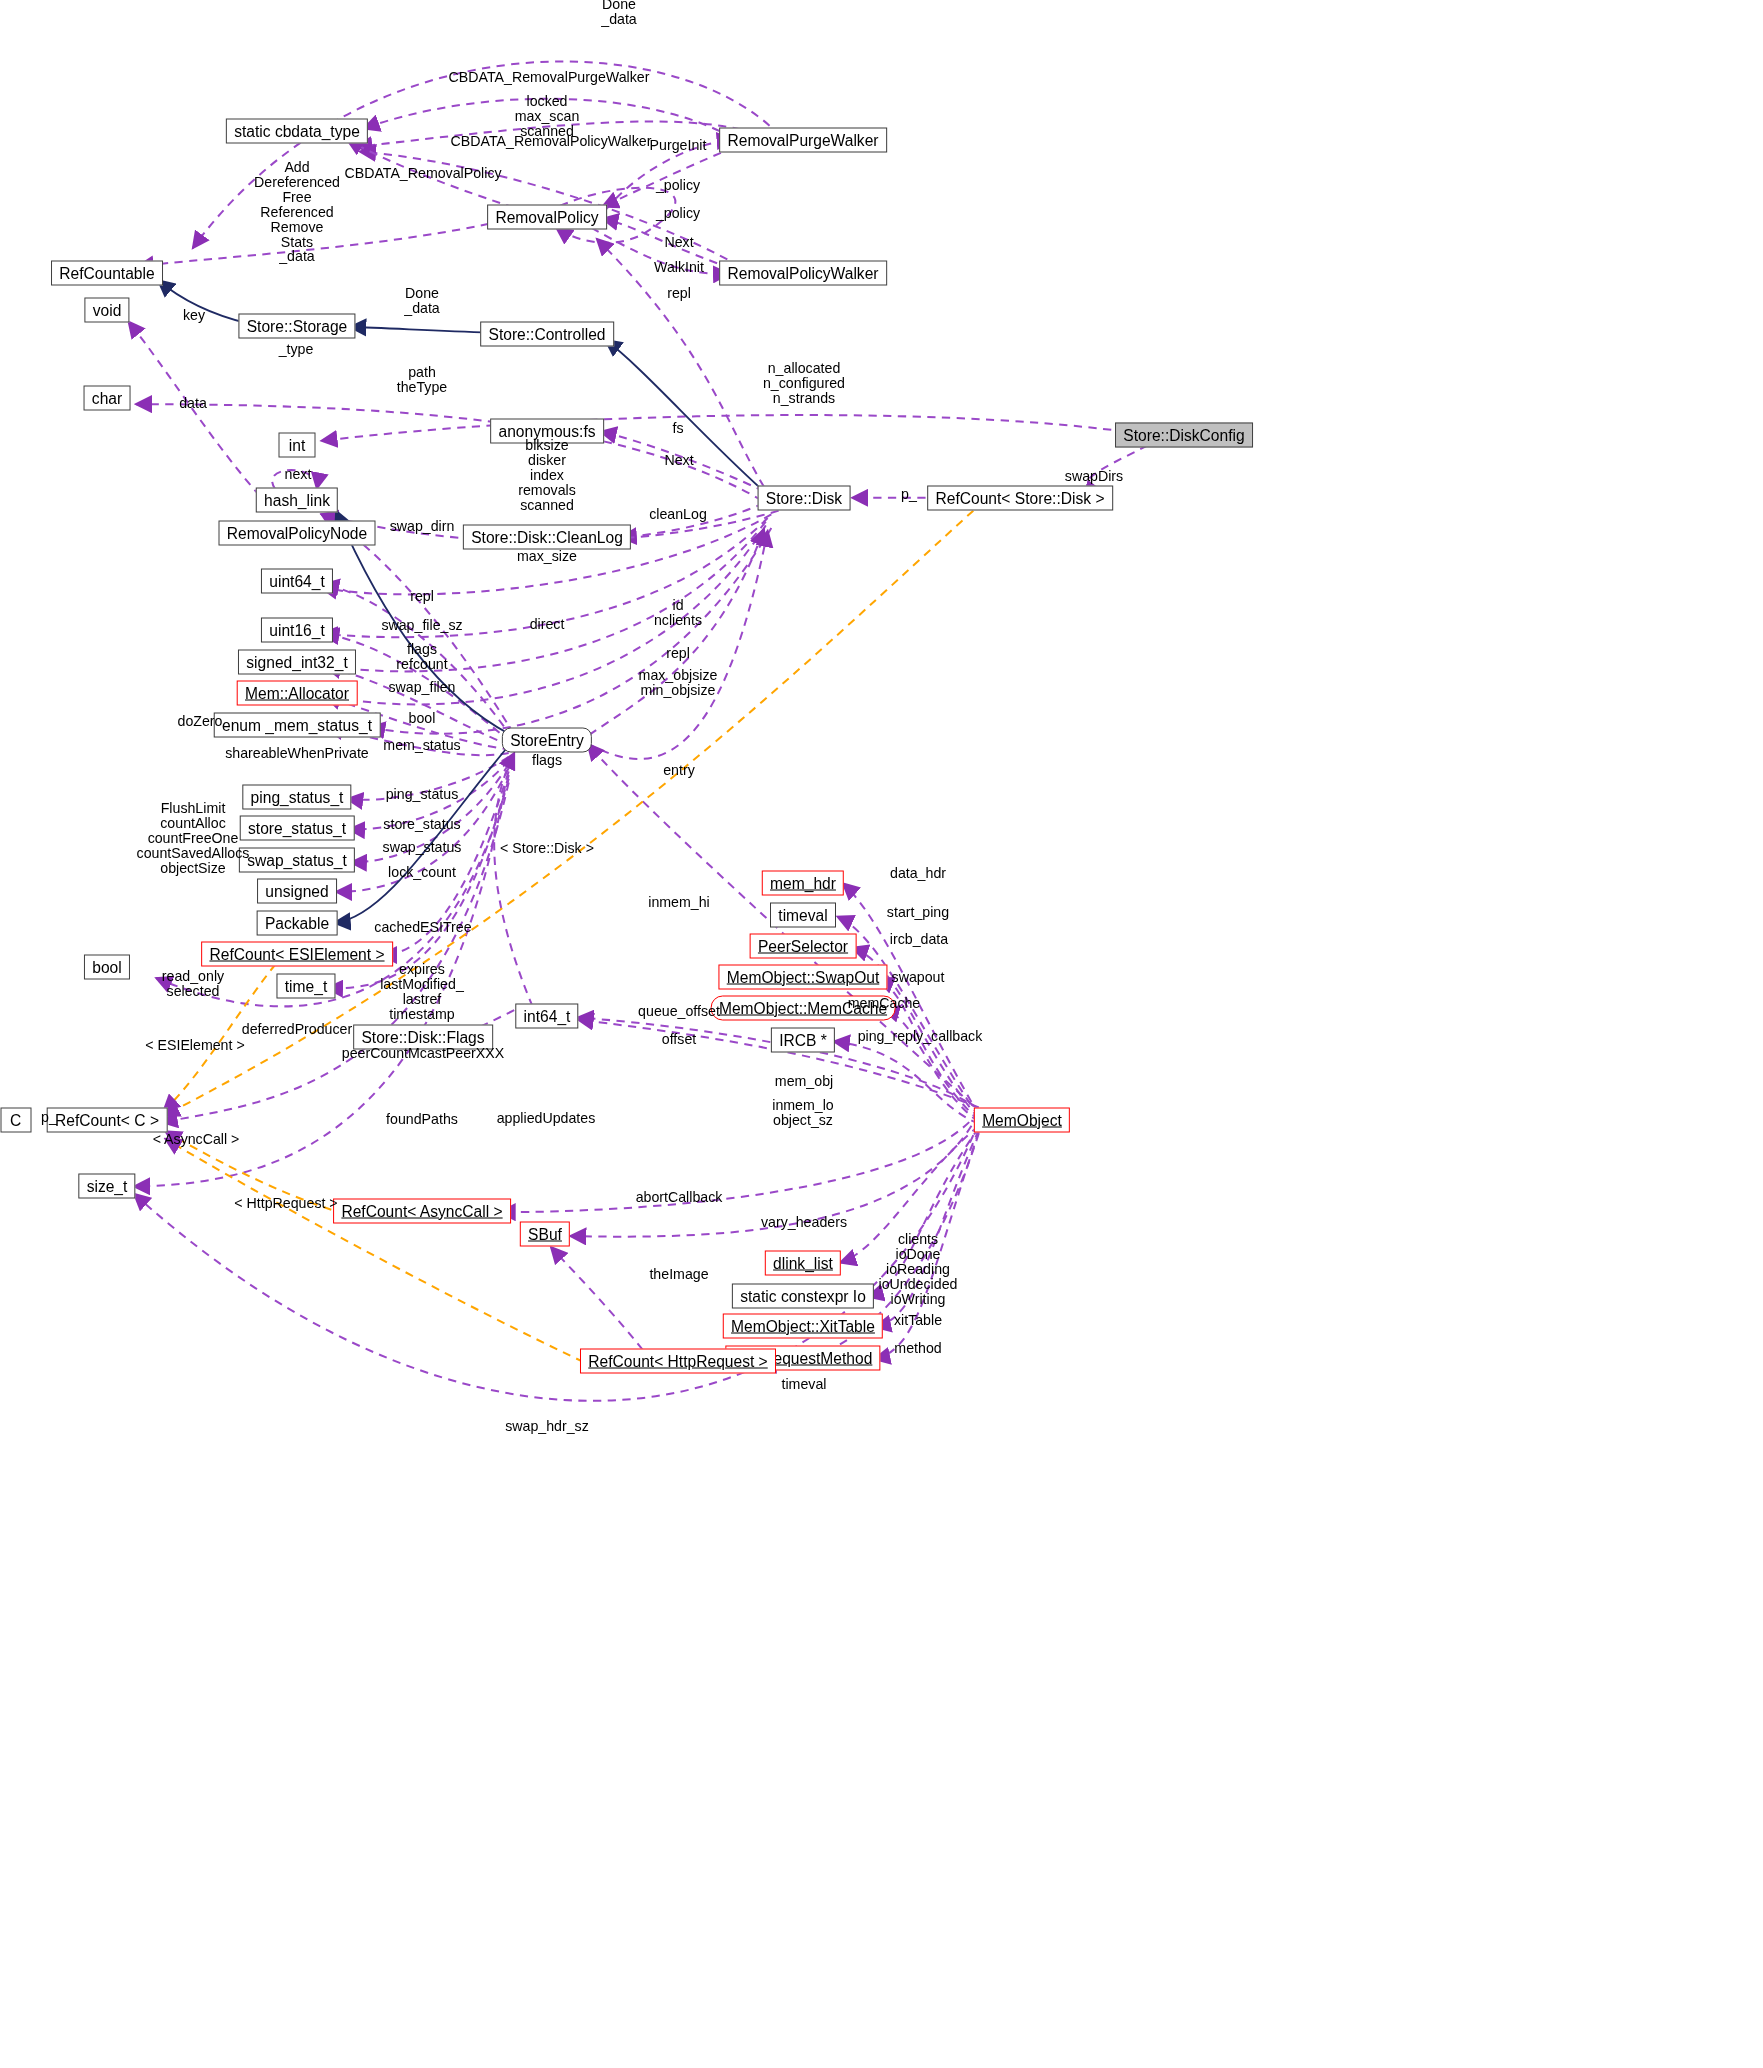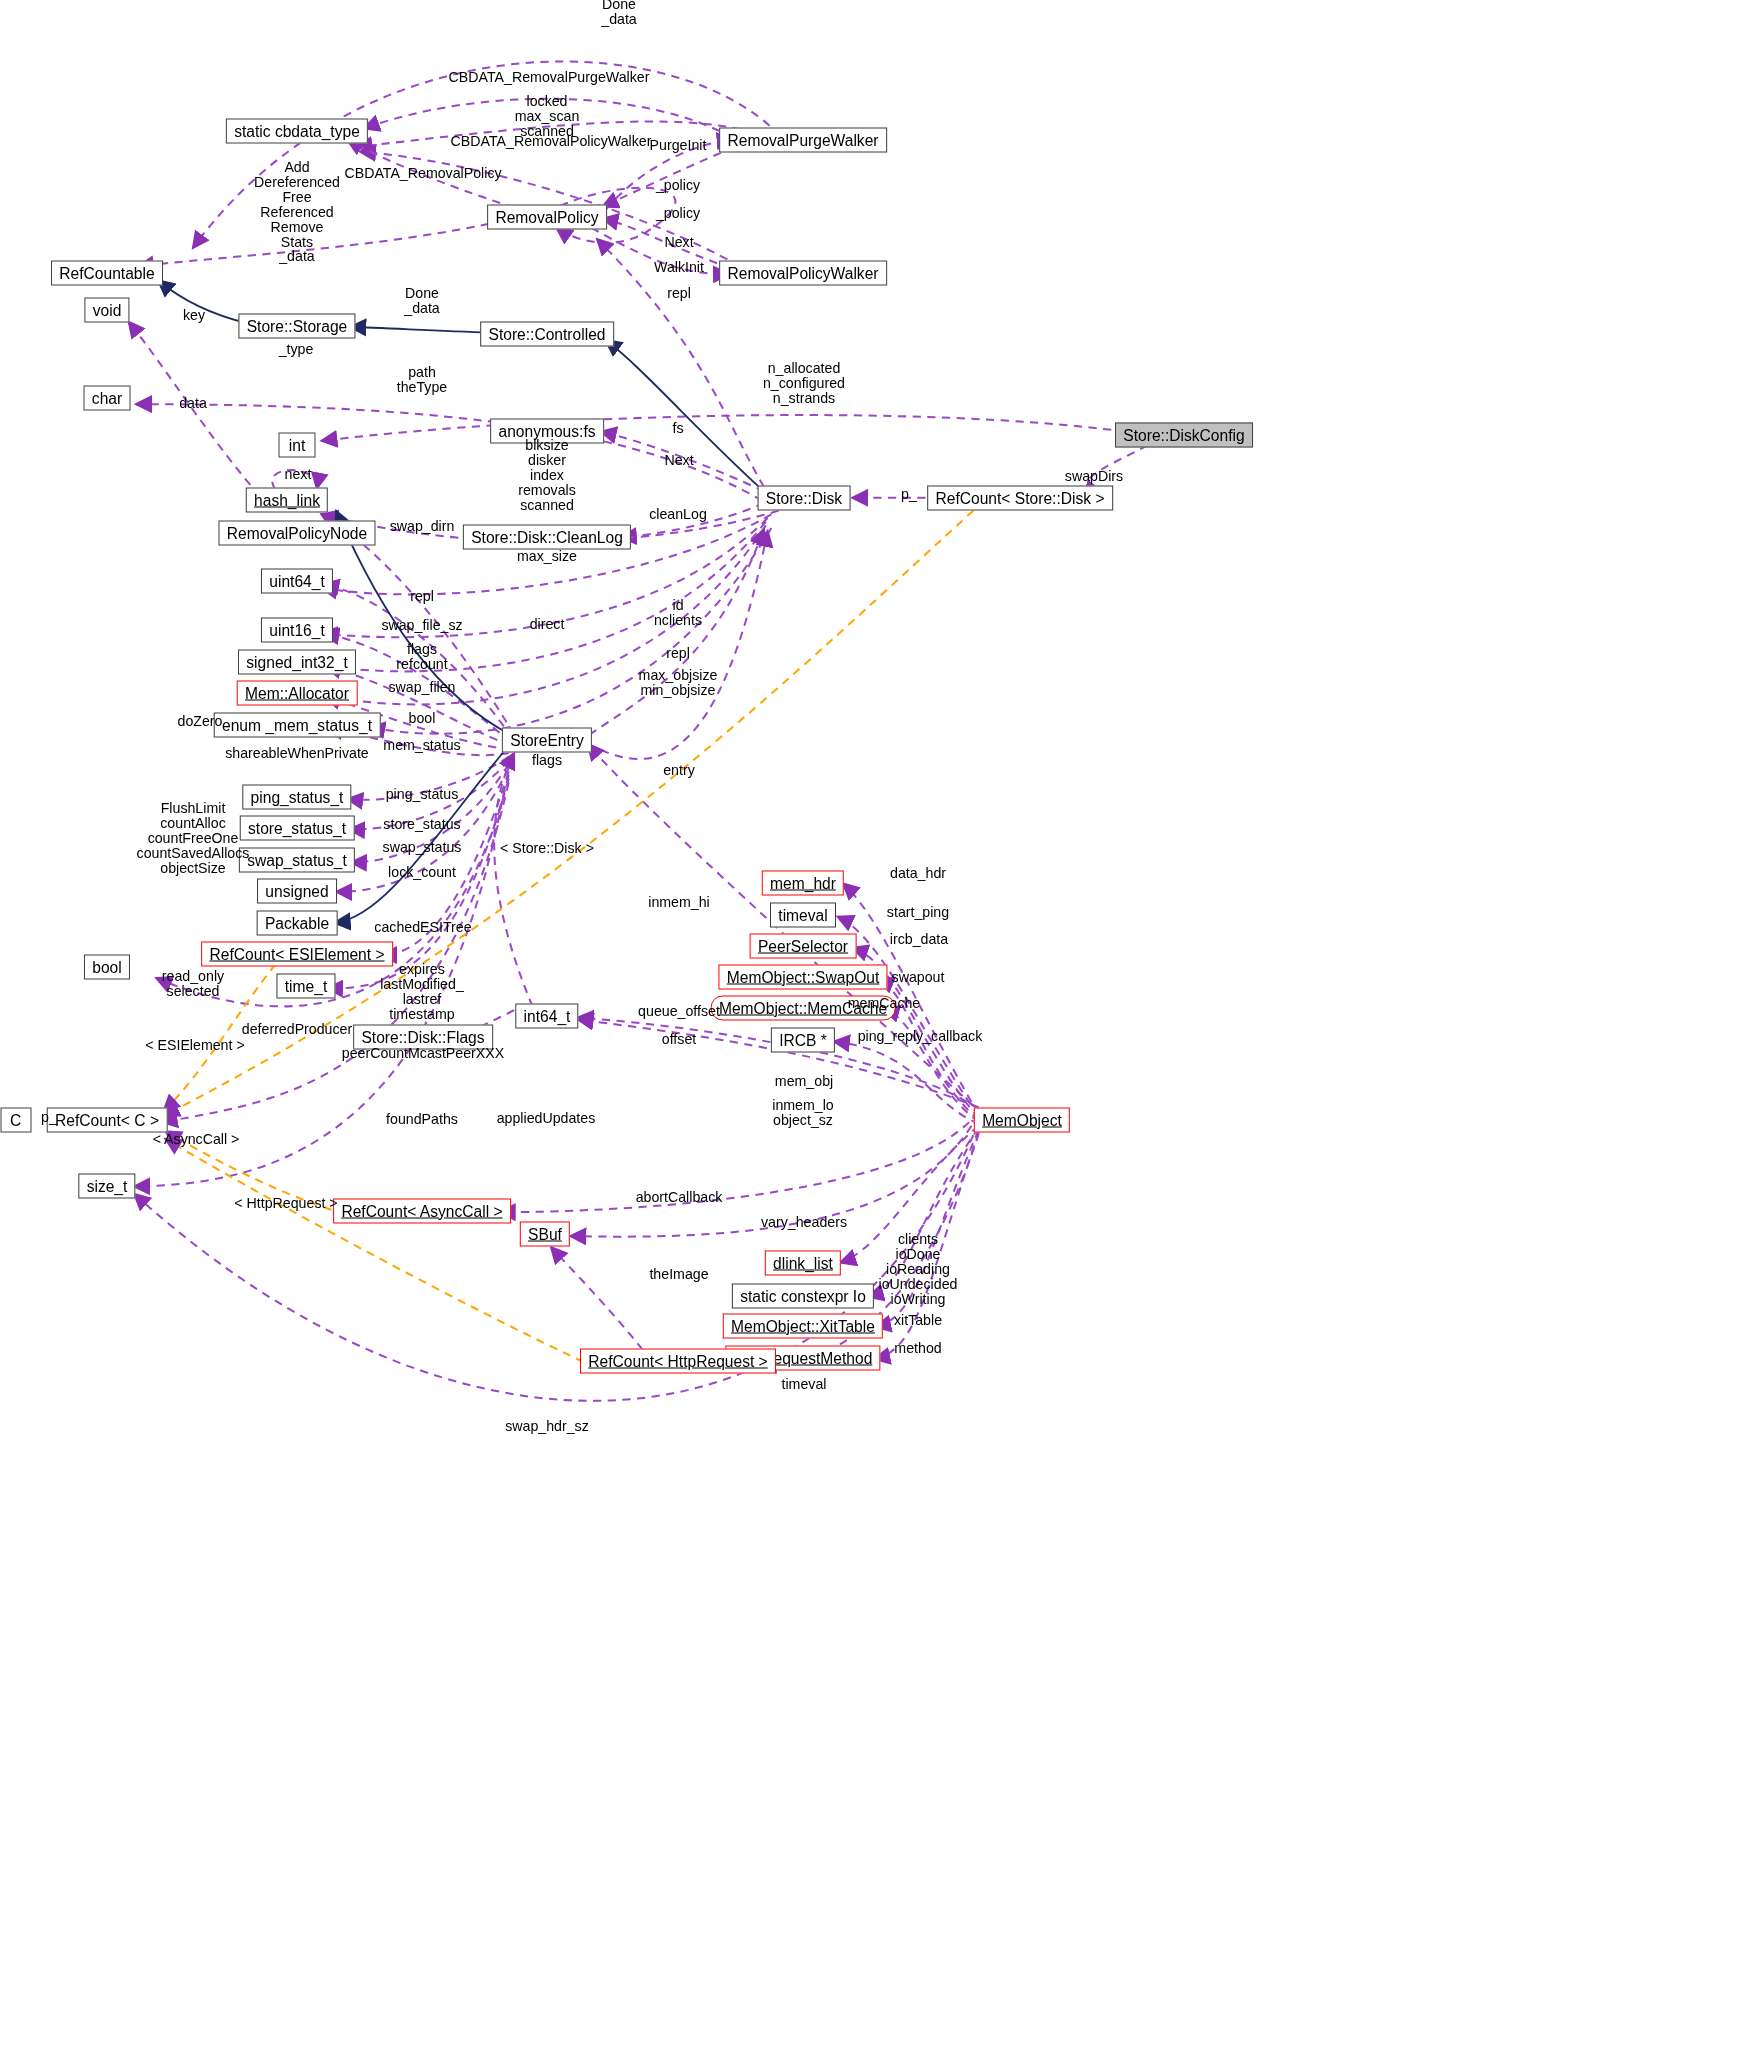--- a/index.html
+++ b/index.html
@@ -147,29 +147,29 @@
       <div class="node" style="left: 107px; top: 273px; min-width: 96px;">RefCountable</div>
       <div class="node" style="left: 107px; top: 310px; min-width: 42px;">void</div>
       <div class="node bold" style="left: 297px; top: 326px; min-width: 103px;">Store::Storage</div>
       <div class="node bold" style="left: 547px; top: 334px; min-width: 112px;">Store::Controlled</div>
       <div class="node" style="left: 107px; top: 398px; min-width: 42px;">char</div>
       <div class="node" style="left: 547px; top: 431px; min-width: 101px;">anonymous:fs</div>
       <div class="node gray" style="left: 1184px; top: 435px; min-width: 116px;">Store::DiskConfig</div>
       <div class="node" style="left: 297px; top: 445px; min-width: 37px;">int</div>
       <div class="node bold" style="left: 804px; top: 498px; min-width: 84px;">Store::Disk</div>
       <div class="node bold" style="left: 1020px; top: 498px; min-width: 160px;">RefCount&lt; Store::Disk &gt;</div>
-      <div class="node bold" style="left: 287px; top: 500px; min-width: 75px; text-decoration: underline;">hash_link</div>
+      <div class="node bold" style="left: 297px; top: 500px; min-width: 75px;">hash_link</div>
       <div class="node" style="left: 297px; top: 533px; min-width: 134px;">RemovalPolicyNode</div>
       <div class="node" style="left: 547px; top: 537px; min-width: 141px;">Store::Disk::CleanLog</div>
       <div class="node bold" style="left: 297px; top: 581px; min-width: 64px;">uint64_t</div>
       <div class="node bold" style="left: 297px; top: 630px; min-width: 64px;">uint16_t</div>
       <div class="node" style="left: 297px; top: 662px; min-width: 105px;">signed_int32_t</div>
       <div class="node red" style="left: 297px; top: 693px; min-width: 103px;">Mem::Allocator</div>
       <div class="node bold" style="left: 297px; top: 725px; min-width: 140px;">enum _mem_status_t</div>
-      <div class="node" style="left: 547px; top: 740px; min-width: 81px;">StoreEntry</div>
+      <div class="node" style="left: 547px; top: 740px; min-width: 81px; border-radius: 9px;">StoreEntry</div>
       <div class="node bold" style="left: 297px; top: 797px; min-width: 96px;">ping_status_t</div>
       <div class="node bold" style="left: 297px; top: 828px; min-width: 99px;">store_status_t</div>
       <div class="node bold" style="left: 297px; top: 860px; min-width: 101px;">swap_status_t</div>
       <div class="node bold" style="left: 297px; top: 891px; min-width: 73px;">unsigned</div>
       <div class="node bold" style="left: 297px; top: 923px; min-width: 72px;">Packable</div>
       <div class="node red" style="left: 297px; top: 954px; min-width: 163px;">RefCount&lt; ESIElement &gt;</div>
       <div class="node bold" style="left: 306px; top: 986px; min-width: 55px;">time_t</div>
       <div class="node red" style="left: 803px; top: 883px; min-width: 75px;">mem_hdr</div>
       <div class="node bold" style="left: 803px; top: 915px; min-width: 64px;">timeval</div>
       <div class="node red" style="left: 803px; top: 946px; min-width: 94px;">PeerSelector</div>

